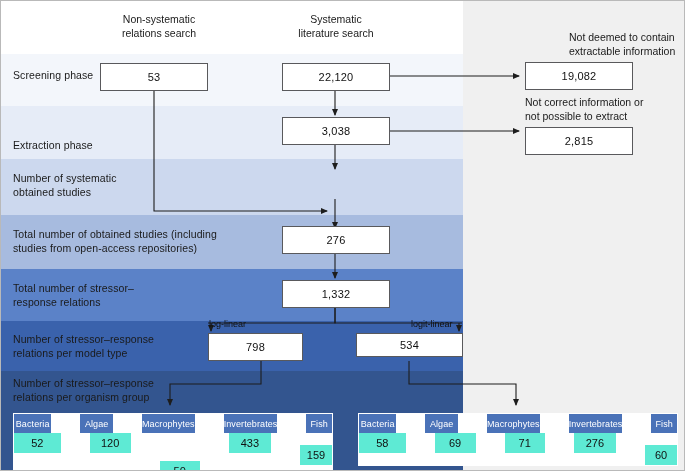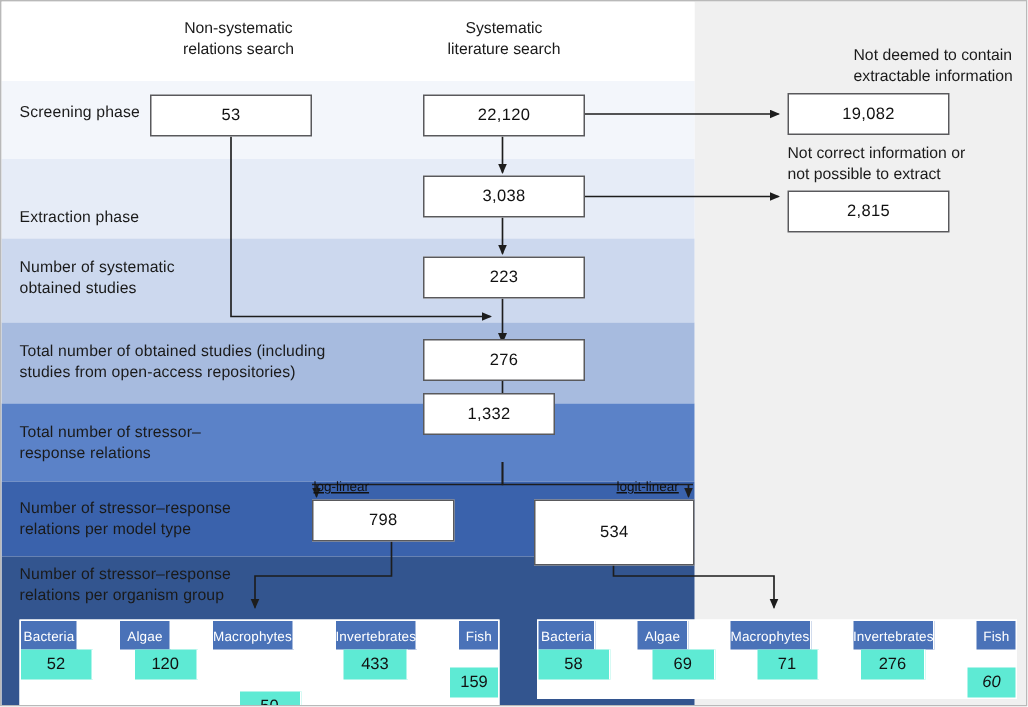--- a/index.html
+++ b/index.html
@@ -61,21 +61,20 @@
     white-space:pre-line;
   }
 
   
   .elabel{
     position:absolute;
     font-size:9px;
     color:#111111;
     background:transparent;
     line-height:10px;
-    text-decoration:underline;
   }
 
   
   #wires{position:absolute;left:0;top:0;width:685px;height:471px;pointer-events:none;}
 
   
   .gtable{
     position:absolute;
     display:flex;flex-direction:column;
     border:1px solid #ffffff;
@@ -164,25 +163,24 @@
       <path d="M389,130 L518,130" marker-end="url(#ah)"></path>
 
       <path d="M260,360 L260,383 L169,383 L169,404" marker-end="url(#ah)"></path>
       <path d="M408,360 L408,383 L515,383 L515,404" marker-end="url(#ah)"></path>
     </g>
   </svg>
 
   <div class="box" style="left:99px;top:62px;width:108px;height:28px;">53</div>
   <div class="box" style="left:281px;top:62px;width:108px;height:28px;">22,120</div>
   <div class="box" style="left:281px;top:116px;width:108px;height:28px;">3,038</div>
-  <div class="box" style="left:281px;top:170px;width:108px;height:28px;">223</div>
   <div class="box" style="left:281px;top:225px;width:108px;height:28px;">276</div>
-  <div class="box" style="left:281px;top:261px;width:88px;height:28px;">1,332</div>
+  <div class="box" style="left:281px;top:279px;width:108px;height:28px;">1,332</div>
   <div class="box" style="left:207px;top:332px;width:95px;height:28px;">798</div>
-  <div class="box" style="left:355px;top:332px;width:107px;height:44px;">534</div>
+  <div class="box" style="left:355px;top:332px;width:107px;height:24px;">534</div>
   <div class="box" style="left:524px;top:61px;width:108px;height:28px;">19,082</div>
   <div class="box" style="left:524px;top:126px;width:108px;height:28px;">2,815</div>
 
   <div class="elabel" style="left:208px;top:318px;">log-linear</div>
   <div class="elabel" style="left:410px;top:318px;">logit-linear</div>
 
   <div class="gtable" style="left:12px;top:412px;width:320px;">
     <div class="hrow">
       <div class="hcell" style="width:74px;">Bacteria</div>
       <div class="hcell" style="width:65px;">Algae</div>
@@ -205,17 +203,17 @@
       <div class="hcell" style="width:65px;">Algae</div>
       <div class="hcell" style="width:64px;">Macrophytes</div>
       <div class="hcell" style="width:67px;">Invertebrates</div>
       <div class="hcell" style="width:50px;">Fish</div>
     </div>
     <div class="vrow">
       <div class="vcell" style="width:74px;">58</div>
       <div class="vcell" style="width:65px;">69</div>
       <div class="vcell" style="width:64px;">71</div>
       <div class="vcell" style="width:67px;">276</div>
-      <div class="vcell" style="width:50px;font-style:italic;">60</div>
+      <div class="vcell" style="width:50px;">60</div>
     </div>
   </div>
 
 </div>
 
 </body></html>

